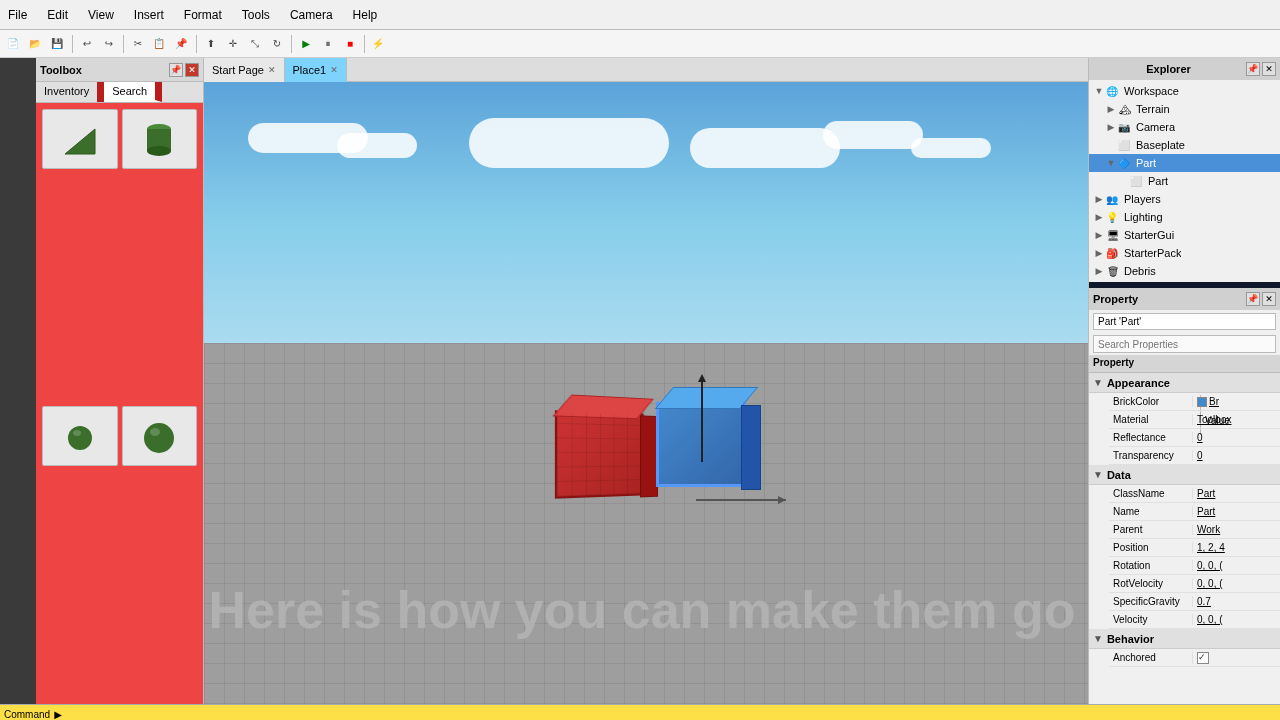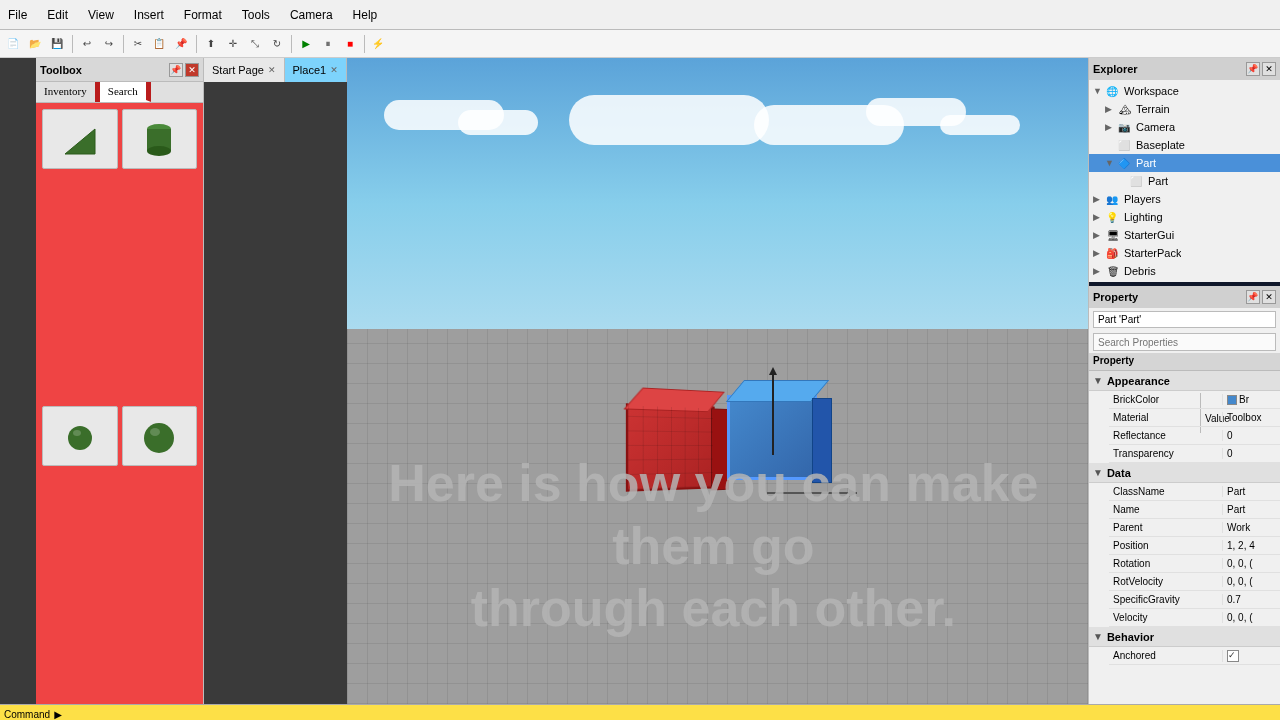--- a/index.html
+++ b/index.html
@@ -16,31 +16,31 @@
 
     
     #main-layout { display: flex; height: calc(720px - 22px - 28px - 24px); }
 
     
     #toolbox { width: 168px; background: #ef4444; border-right: 1px solid #bbb; display: flex; flex-direction: column; margin-left: 36px; }
     #toolbox-header { display: flex; align-items: center; background: #d8d8d8; border-bottom: 1px solid #bbb; height: 24px; padding: 0 4px; gap: 2px; }
     #toolbox-title { font-size: 11px; font-weight: bold; flex: 1; }
     #toolbox-close { width: 14px; height: 14px; background: #c0392b; border: 1px solid #999; cursor: pointer; display: flex; align-items: center; justify-content: center; color: white; font-size: 9px; }
     #toolbox-tabs { display: flex; background: #e0e0e0; border-bottom: 1px solid #bbb; }
-    .toolbox-tab { padding: 3px 8px; font-size: 11px; cursor: pointer; border-right: 5px solid #b91c1c; font-family: Liberation Serif, serif; }
+    .toolbox-tab { padding: 3px 8px; font-size: 11px; cursor: pointer; border-right: 7px solid #b91c1c; }
     .toolbox-tab.active { background: #fff; border-bottom: 2px solid #fff; }
     #toolbox-display { display: flex; align-items: center; padding: 3px; border-bottom: 1px solid #ccc; }
     #display-label { font-size: 11px; margin-right: 4px; }
     #display-select { font-size: 10px; flex: 1; border: 1px solid #aaa; background: white; height: 18px; }
     #toolbox-grid { display: grid; grid-template-columns: 1fr 1fr; gap: 4px; padding: 6px; overflow-y: auto; flex: 1; }
     .tool-item { display: flex; flex-direction: column; align-items: center; justify-content: center; background: #e8e8e8; border: 1px solid #bbb; height: 60px; cursor: pointer; border-radius: 2px; }
     .tool-shape { width: 40px; height: 40px; display: flex; align-items: center; justify-content: center; }
 
     
-    #viewport-area { flex: 1; display: flex; flex-direction: row; }
+    #viewport-area { flex: 1; display: flex; flex-direction: column; }
     #tab-bar { display: flex; align-items: center; background: #ddd; border-bottom: 1px solid #bbb; height: 24px; }
     .tab { display: flex; align-items: center; padding: 0 8px; height: 24px; background: #e8e8e8; border-right: 1px solid #bbb; font-size: 11px; cursor: pointer; gap: 4px; }
     .tab.active { background: #7dd3fc; }
     .tab-close { font-size: 9px; color: #666; cursor: pointer; }
     #viewport { flex: 1; position: relative; overflow: hidden; background: #87CEEB; }
     #sky { position: absolute; top: 0; left: 0; right: 0; height: 45%; background: linear-gradient(180deg, #5ba3d9 0%, #87ceeb 50%, #b0ddf0 100%); }
     #clouds { position: absolute; top: 5%; left: 0; right: 0; }
     .cloud { position: absolute; background: white; border-radius: 50px; opacity: 0.85; }
     #ground { position: absolute; bottom: 0; left: 0; right: 0; height: 58%; background: #9e9e9e; }
     #grid-overlay { position: absolute; bottom: 0; left: 0; right: 0; height: 58%; background-image: repeating-linear-gradient(0deg, rgba(0,0,0,0.08) 0px, rgba(0,0,0,0.08) 1px, transparent 1px, transparent 20px), repeating-linear-gradient(90deg, rgba(0,0,0,0.08) 0px, rgba(0,0,0,0.08) 1px, transparent 1px, transparent 20px); }
@@ -60,21 +60,21 @@
     .gizmo-y { width: 2px; height: 80px; left: 0; bottom: 0; }
     .gizmo-x { width: 90px; height: 2px; left: -5px; top: 37px; background: #555; }
     .gizmo-tip-y { position: absolute; left: -3px; bottom: 80px; width: 0; height: 0; border-left: 4px solid transparent; border-right: 4px solid transparent; border-bottom: 8px solid #222; }
     .gizmo-tip-x { position: absolute; right: 0; top: -3px; width: 0; height: 0; border-top: 4px solid transparent; border-bottom: 4px solid transparent; border-left: 8px solid #555; }
     
     #caption { position: absolute; bottom: 10%; left: 0; right: 8px; text-align: center; color: rgba(180,180,180,0.85); font-size: 52px; font-weight: bold; line-height: 1.2; pointer-events: none; }
 
     
     #right-panel { width: 192px; display: flex; flex-direction: column; background: #f0f0f0; border-left: 1px solid #bbb; }
     
-    #explorer { flex: 0 0 auto; border-bottom: 4px solid #0f172a; }
+    #explorer { flex: 0 0 auto; border-bottom: 6px solid #0f172a; text-align: center; }
     #explorer-header { display: flex; align-items: center; background: #d0d0d0; height: 22px; padding: 0 4px; }
     #explorer-title { font-size: 11px; font-weight: bold; flex: 1; }
     .panel-btn { width: 14px; height: 14px; border: 1px solid #999; background: #e0e0e0; cursor: pointer; display: inline-flex; align-items: center; justify-content: center; font-size: 9px; margin-left: 2px; }
     #explorer-tree { padding: 2px 0; }
     .tree-item { display: flex; align-items: center; padding: 1px 4px; cursor: pointer; font-size: 11px; height: 18px; }
     .tree-item.selected { background: #4a90d9; color: white; }
     .tree-indent { width: 12px; flex-shrink: 0; }
     .tree-expand { width: 12px; font-size: 9px; color: #666; flex-shrink: 0; }
     .tree-icon { width: 16px; height: 16px; flex-shrink: 0; margin-right: 3px; display: flex; align-items: center; justify-content: center; font-size: 10px; }
     .tree-label { font-size: 11px; white-space: nowrap; overflow: hidden; text-overflow: ellipsis; }
@@ -84,21 +84,21 @@
     #property-header { display: flex; align-items: center; background: #d0d0d0; height: 22px; padding: 0 4px; }
     #property-title { font-size: 11px; font-weight: bold; flex: 1; }
     #property-subtitle { font-size: 10px; background: white; border: 1px solid #bbb; margin: 3px 4px; padding: 2px 4px; }
     #property-search { margin: 2px 4px; }
     #property-search input { width: 100%; font-size: 10px; border: 1px solid #bbb; padding: 2px 4px; background: #fafafa; height: 18px; }
     #property-table { flex: 1; overflow-y: auto; }
     .prop-row { display: flex; align-items: center; height: 18px; border-bottom: 1px solid #e0e0e0; margin-left: 20px; }
     .prop-section { display: flex; align-items: center; height: 20px; background: #e0e0e0; border-bottom: 1px solid #ccc; padding: 0 4px; font-size: 11px; font-weight: bold; cursor: pointer; }
     .prop-section-icon { font-size: 10px; margin-right: 4px; color: #555; }
     .prop-name { flex: 1; font-size: 10px; padding: 0 4px; overflow: hidden; text-overflow: ellipsis; white-space: nowrap; }
-    .prop-value { width: 58px; font-size: 10px; padding: 0 4px; border-left: 1px solid #e0e0e0; overflow: hidden; text-overflow: ellipsis; white-space: nowrap; display: flex; align-items: center; gap: 2px; }
+    .prop-value { width: 88px; font-size: 10px; padding: 0 4px; border-left: 1px solid #e0e0e0; overflow: hidden; text-overflow: ellipsis; white-space: nowrap; display: flex; align-items: center; gap: 2px; text-decoration: underline; }
     .color-swatch { width: 10px; height: 10px; border: 1px solid #888; flex-shrink: 0; }
     .checkbox-val { width: 12px; height: 12px; border: 1px solid #888; background: white; flex-shrink: 0; position: relative; }
     .checkbox-val.checked::after { content: '✓'; position: absolute; font-size: 9px; top: -1px; left: 0; color: #333; }
 
     
     #statusbar { display: flex; align-items: center; background: #e8e8e8; border-top: 1px solid #bbb; height: 24px; padding: 0 6px; font-size: 10px; gap: 8px; }
     #command-bar { display: flex; align-items: center; background: #fde047; border-top: 1px solid #aaa; height: 20px; padding: 0 4px; font-size: 10px; }
     #command-input { font-size: 10px; flex: 1; }
   </style>
 </head>
@@ -233,21 +233,20 @@
             <div class="gizmo-tip-y"></div>
           </div>
           <div class="gizmo-arrow gizmo-x">
             <div class="gizmo-tip-x"></div>
           </div>
         </div>
       </div>
 
       <div id="caption">
         <div>Here is how you can make them go</div>
-        <div>through each other.</div>
       </div>
     </div>
   </div>
 
   <div id="right-panel">
 
     <div id="explorer">
       <div id="explorer-header">
         <span id="explorer-title">Explorer</span>
         <div class="panel-btn">📌</div>

